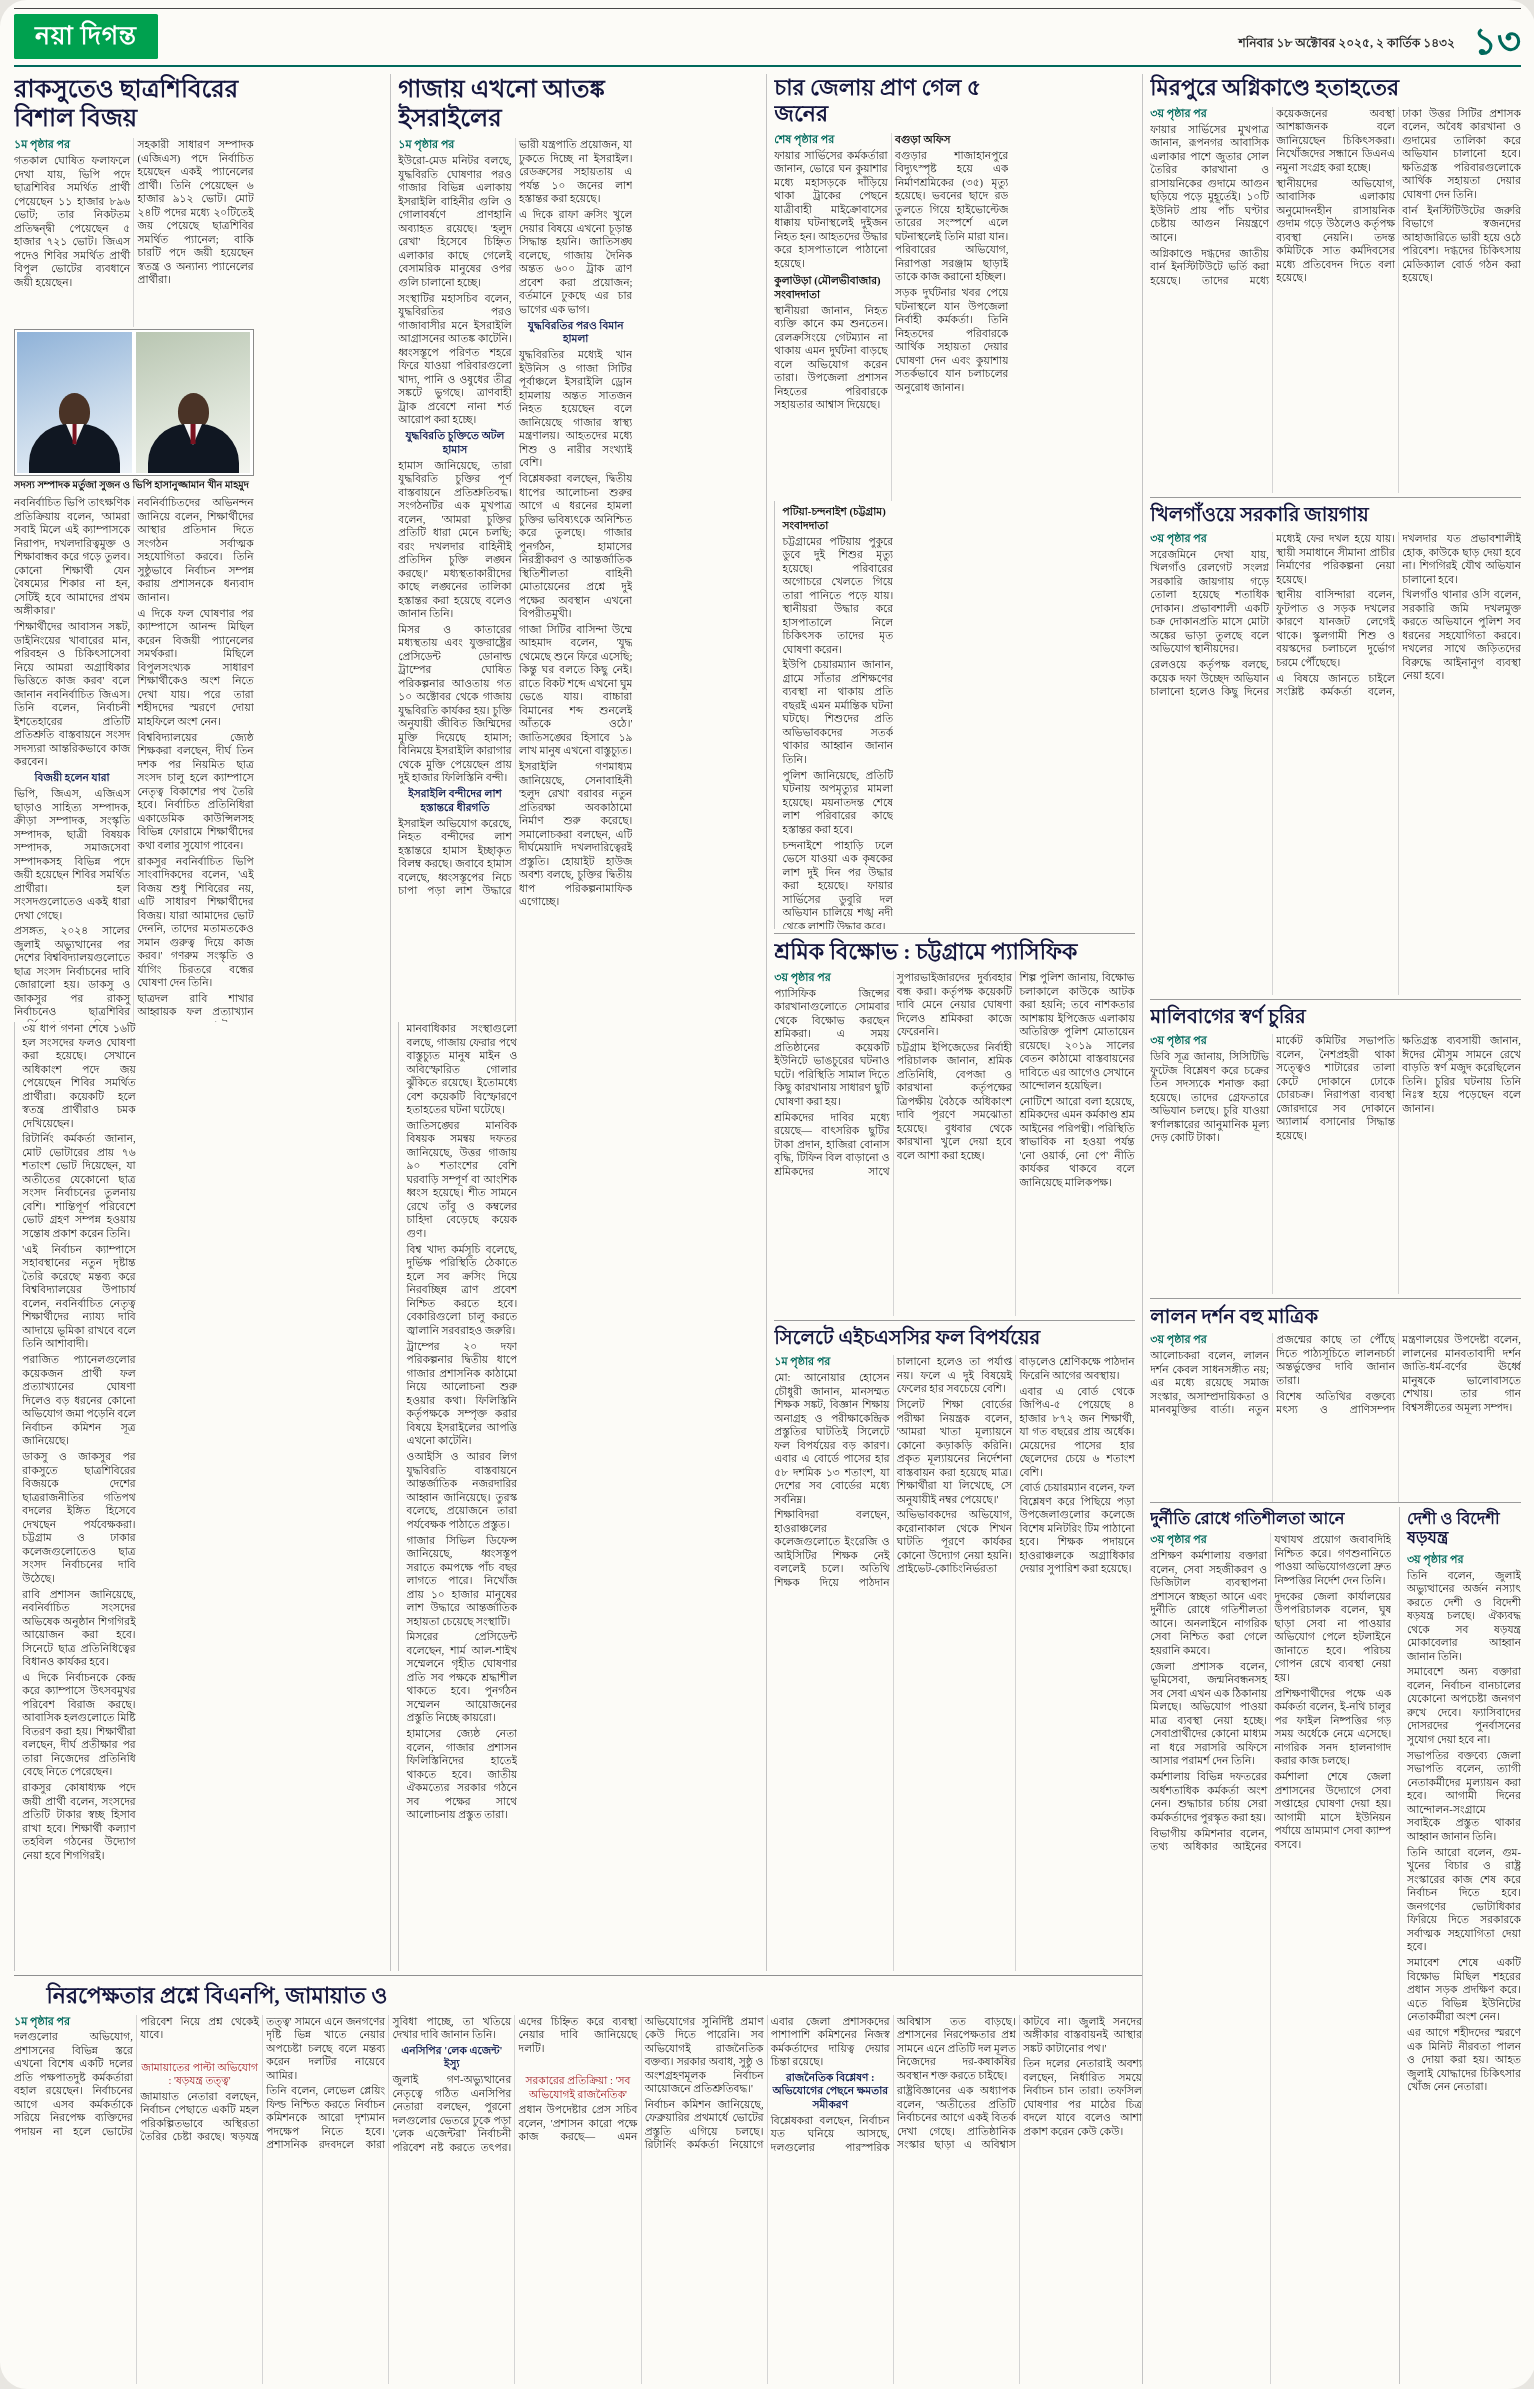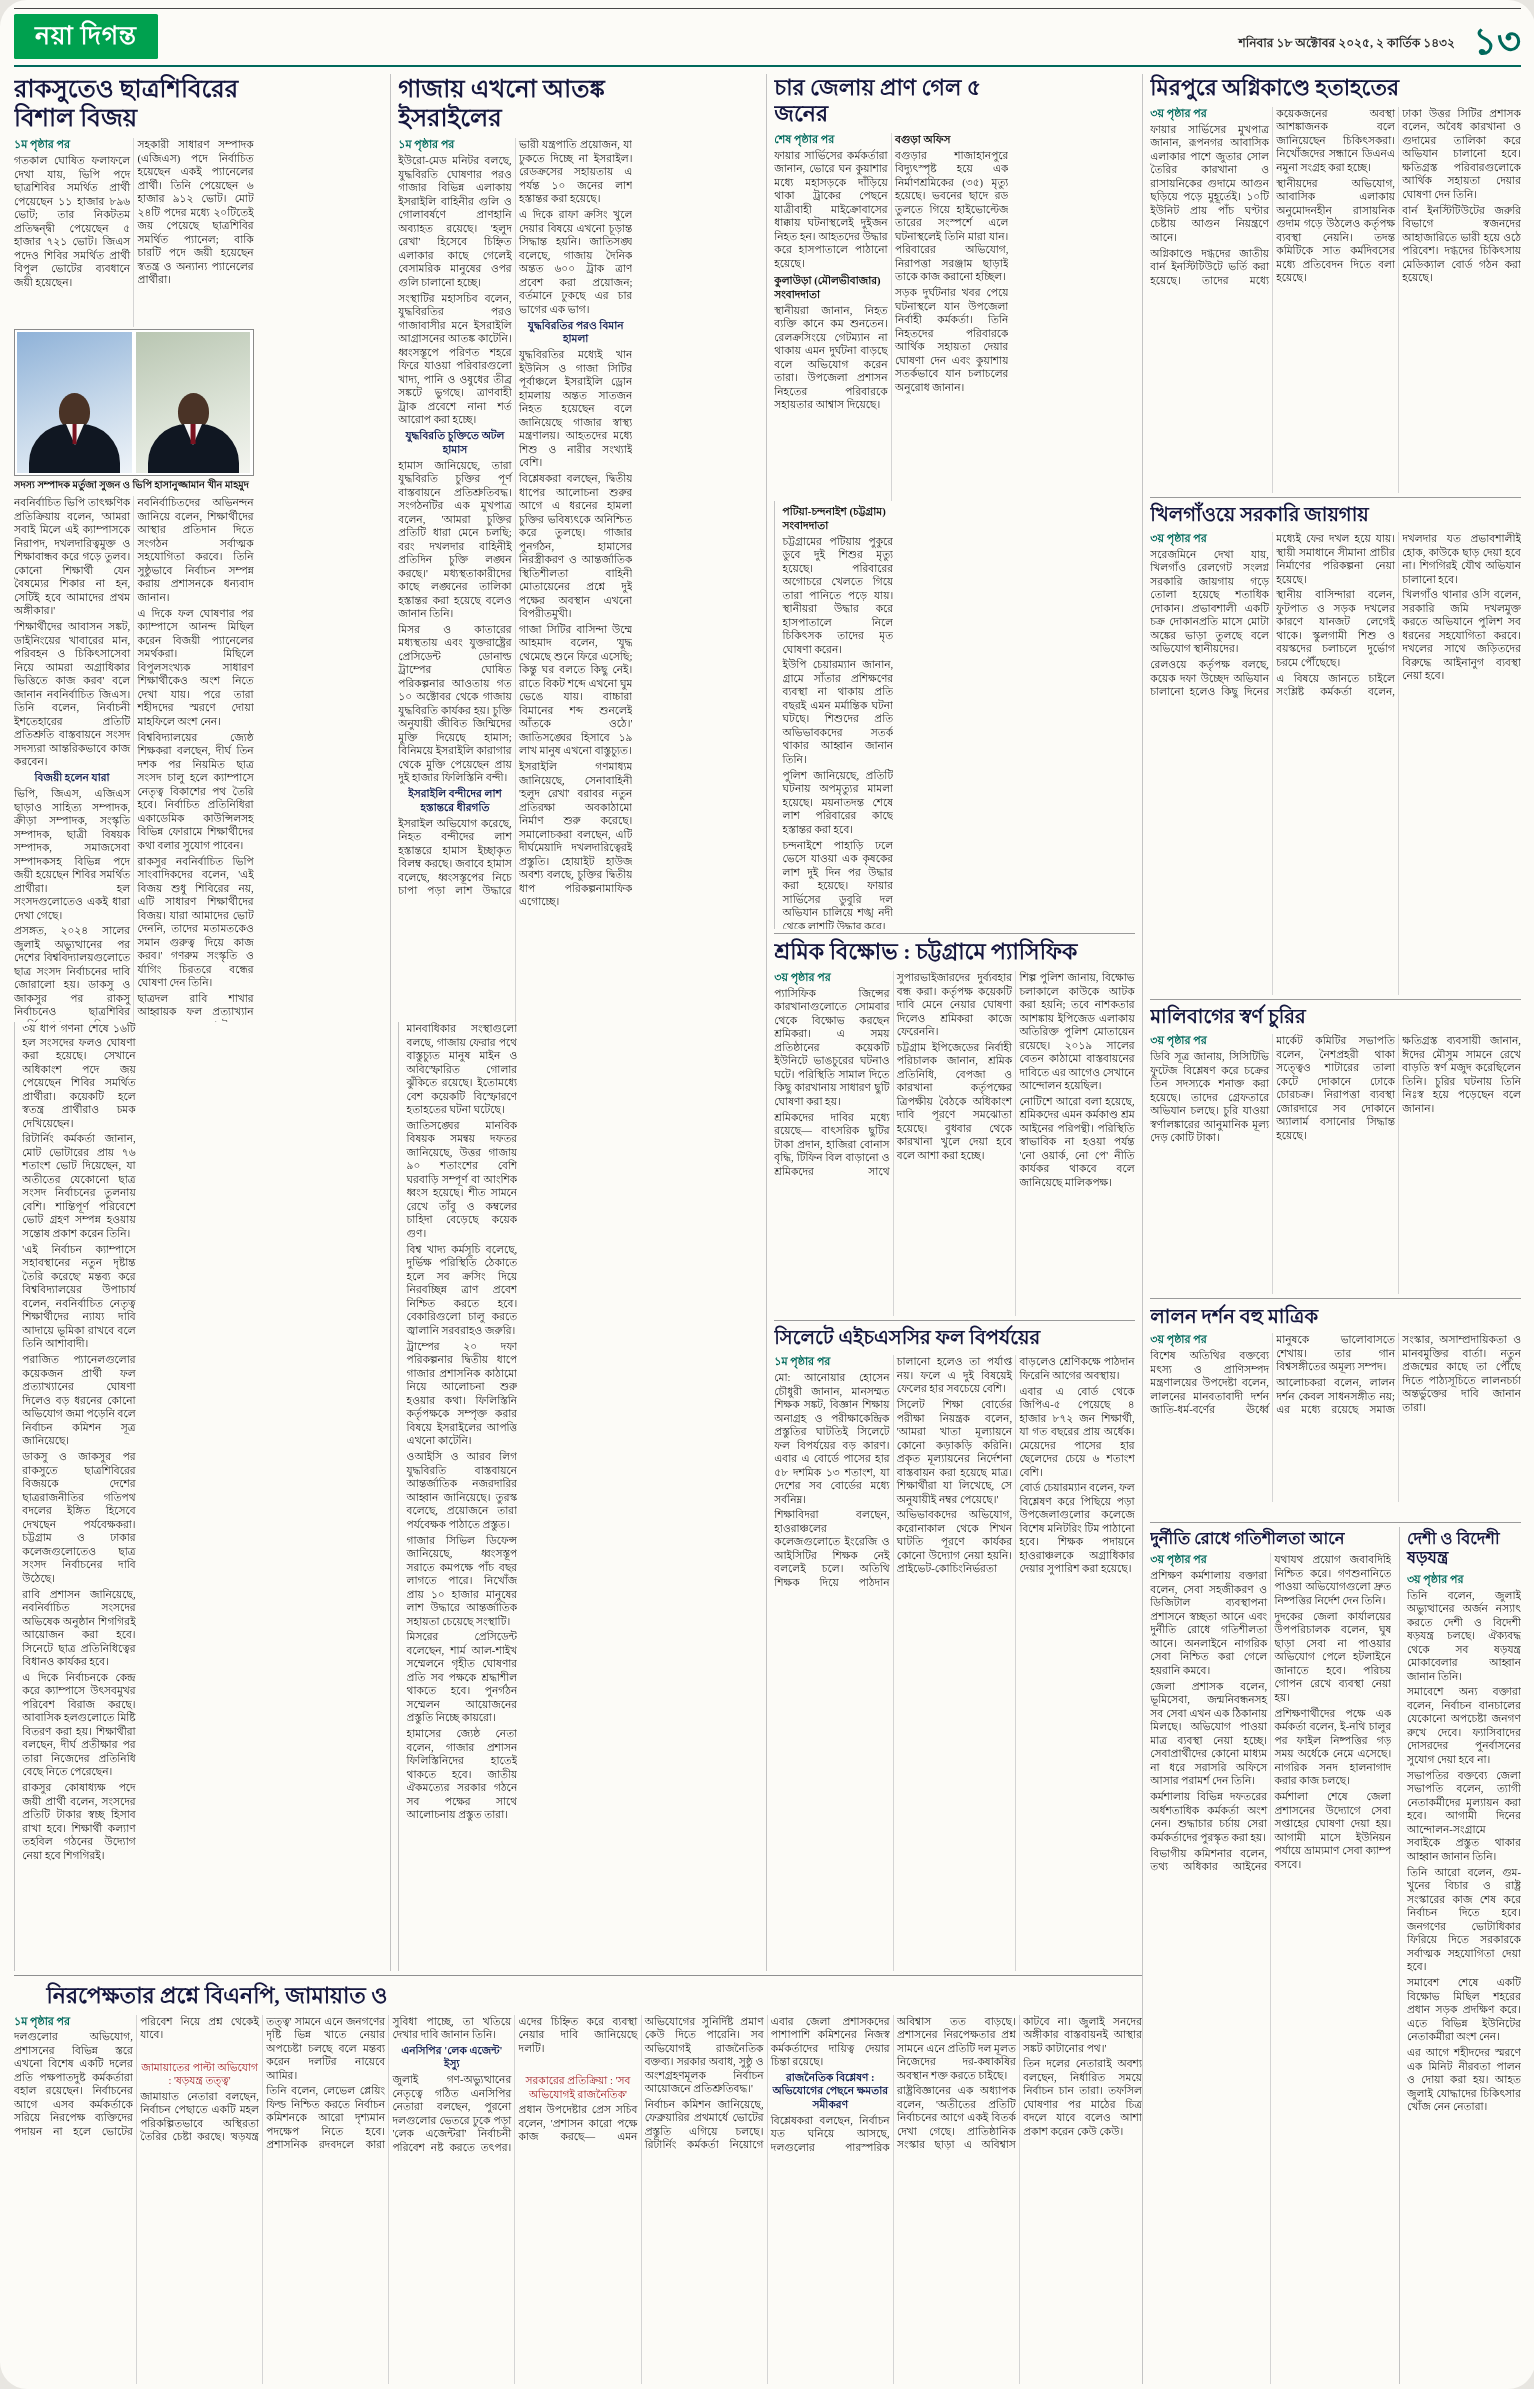--- a/index.html
+++ b/index.html
@@ -66,21 +66,21 @@
   
   .rail-stack { display:flex; flex-direction:column; }
   .stack-art { overflow:hidden; display:flex; flex-direction:column; }
   .stack-art + .stack-art { border-top:1.6px solid #9a9a9a; margin-top:4.1px; padding-top:4.1px; }
   .h-cj { height:855px; flex:none; }
   .h-sr { height:383px; flex:none; }
   .h-mir { height:419px; flex:none; }
   .h-khi { height:498px; flex:none; }
   .h-mal { height:295px; flex:none; }
   .h-lal { height:204px; flex:none; }
-  .duo { flex:1; min-height:0; display:flex; border-top:1.6px solid #9a9a9a; margin-top:20px; padding-top:4.1px; }
+  .duo { flex:1; min-height:0; display:flex; border-top:1.6px solid #9a9a9a; margin-top:0; padding-top:4.1px; }
   .duo-left { width:67%; padding-right:7.3px; display:flex; flex-direction:column; overflow:hidden; }
   .duo-right { width:33%; border-left:0.8px solid #c3c3c3; padding-left:7.3px; overflow:hidden; }
 
   
   .bottom-strip { flex:1; min-height:0; border-top:1.6px solid #8f8f8f; margin-top:4.9px; padding-top:4.9px;
                   display:flex; flex-direction:column; overflow:hidden; }
 </style>
 </head>
 <body>
 
@@ -283,22 +283,22 @@
             <p class="b-marker">৩য় পৃষ্ঠার পর</p>
             <p class="b-p">ডিবি সূত্র জানায়, সিসিটিভি ফুটেজ বিশ্লেষণ করে চক্রের তিন সদস্যকে শনাক্ত করা হয়েছে। তাদের গ্রেফতারে অভিযান চলছে। চুরি যাওয়া স্বর্ণালঙ্কারের আনুমানিক মূল্য দেড় কোটি টাকা।</p>
             <p class="b-p">মার্কেট কমিটির সভাপতি বলেন, নৈশপ্রহরী থাকা সত্ত্বেও শাটারের তালা কেটে দোকানে ঢোকে চোরচক্র। নিরাপত্তা ব্যবস্থা জোরদারে সব দোকানে অ্যালার্ম বসানোর সিদ্ধান্ত হয়েছে।</p>
             <p class="b-p">ক্ষতিগ্রস্ত ব্যবসায়ী জানান, ঈদের মৌসুম সামনে রেখে বাড়তি স্বর্ণ মজুদ করেছিলেন তিনি। চুরির ঘটনায় তিনি নিঃস্ব হয়ে পড়েছেন বলে জানান।</p>
           </div>
       </article>
       <article class="stack-art h-lal">
         <h1 class="hl hl-m hl-offset">লালন দর্শন বহু মাত্রিক</h1>
         <div class="cols3 grow">
             <p class="b-marker">৩য় পৃষ্ঠার পর</p>
+            <p class="b-p">আলোচকরা বলেন, লালন দর্শন কেবল সাধনসঙ্গীত নয়; এর মধ্যে রয়েছে সমাজ সংস্কার, অসাম্প্রদায়িকতা ও মানবমুক্তির বার্তা। নতুন প্রজন্মের কাছে তা পৌঁছে দিতে পাঠ্যসূচিতে লালনচর্চা অন্তর্ভুক্তের দাবি জানান তারা।</p>
             <p class="b-p">বিশেষ অতিথির বক্তব্যে মৎস্য ও প্রাণিসম্পদ মন্ত্রণালয়ের উপদেষ্টা বলেন, লালনের মানবতাবাদী দর্শন জাতি-ধর্ম-বর্ণের ঊর্ধ্বে মানুষকে ভালোবাসতে শেখায়। তার গান বিশ্বসঙ্গীতের অমূল্য সম্পদ।</p>
-            <p class="b-p">আলোচকরা বলেন, লালন দর্শন কেবল সাধনসঙ্গীত নয়; এর মধ্যে রয়েছে সমাজ সংস্কার, অসাম্প্রদায়িকতা ও মানবমুক্তির বার্তা। নতুন প্রজন্মের কাছে তা পৌঁছে দিতে পাঠ্যসূচিতে লালনচর্চা অন্তর্ভুক্তের দাবি জানান তারা।</p>
           </div>
       </article>
       <div class="duo">
         <article class="duo-left">
           <h1 class="hl hl-s">দুর্নীতি রোধে গতিশীলতা আনে</h1>
           <div class="cols2 grow">
               <p class="b-marker">৩য় পৃষ্ঠার পর</p>
               <p class="b-p">প্রশিক্ষণ কর্মশালায় বক্তারা বলেন, সেবা সহজীকরণ ও ডিজিটাল ব্যবস্থাপনা প্রশাসনে স্বচ্ছতা আনে এবং দুর্নীতি রোধে গতিশীলতা আনে। অনলাইনে নাগরিক সেবা নিশ্চিত করা গেলে হয়রানি কমবে।</p>
               <p class="b-p">জেলা প্রশাসক বলেন, ভূমিসেবা, জন্মনিবন্ধনসহ সব সেবা এখন এক ঠিকানায় মিলছে। অভিযোগ পাওয়া মাত্র ব্যবস্থা নেয়া হচ্ছে। সেবাপ্রার্থীদের কোনো মাধ্যম না ধরে সরাসরি অফিসে আসার পরামর্শ দেন তিনি।</p>
               <p class="b-p">কর্মশালায় বিভিন্ন দফতরের অর্ধশতাধিক কর্মকর্তা অংশ নেন। শুদ্ধাচার চর্চায় সেরা কর্মকর্তাদের পুরস্কৃত করা হয়।</p>

